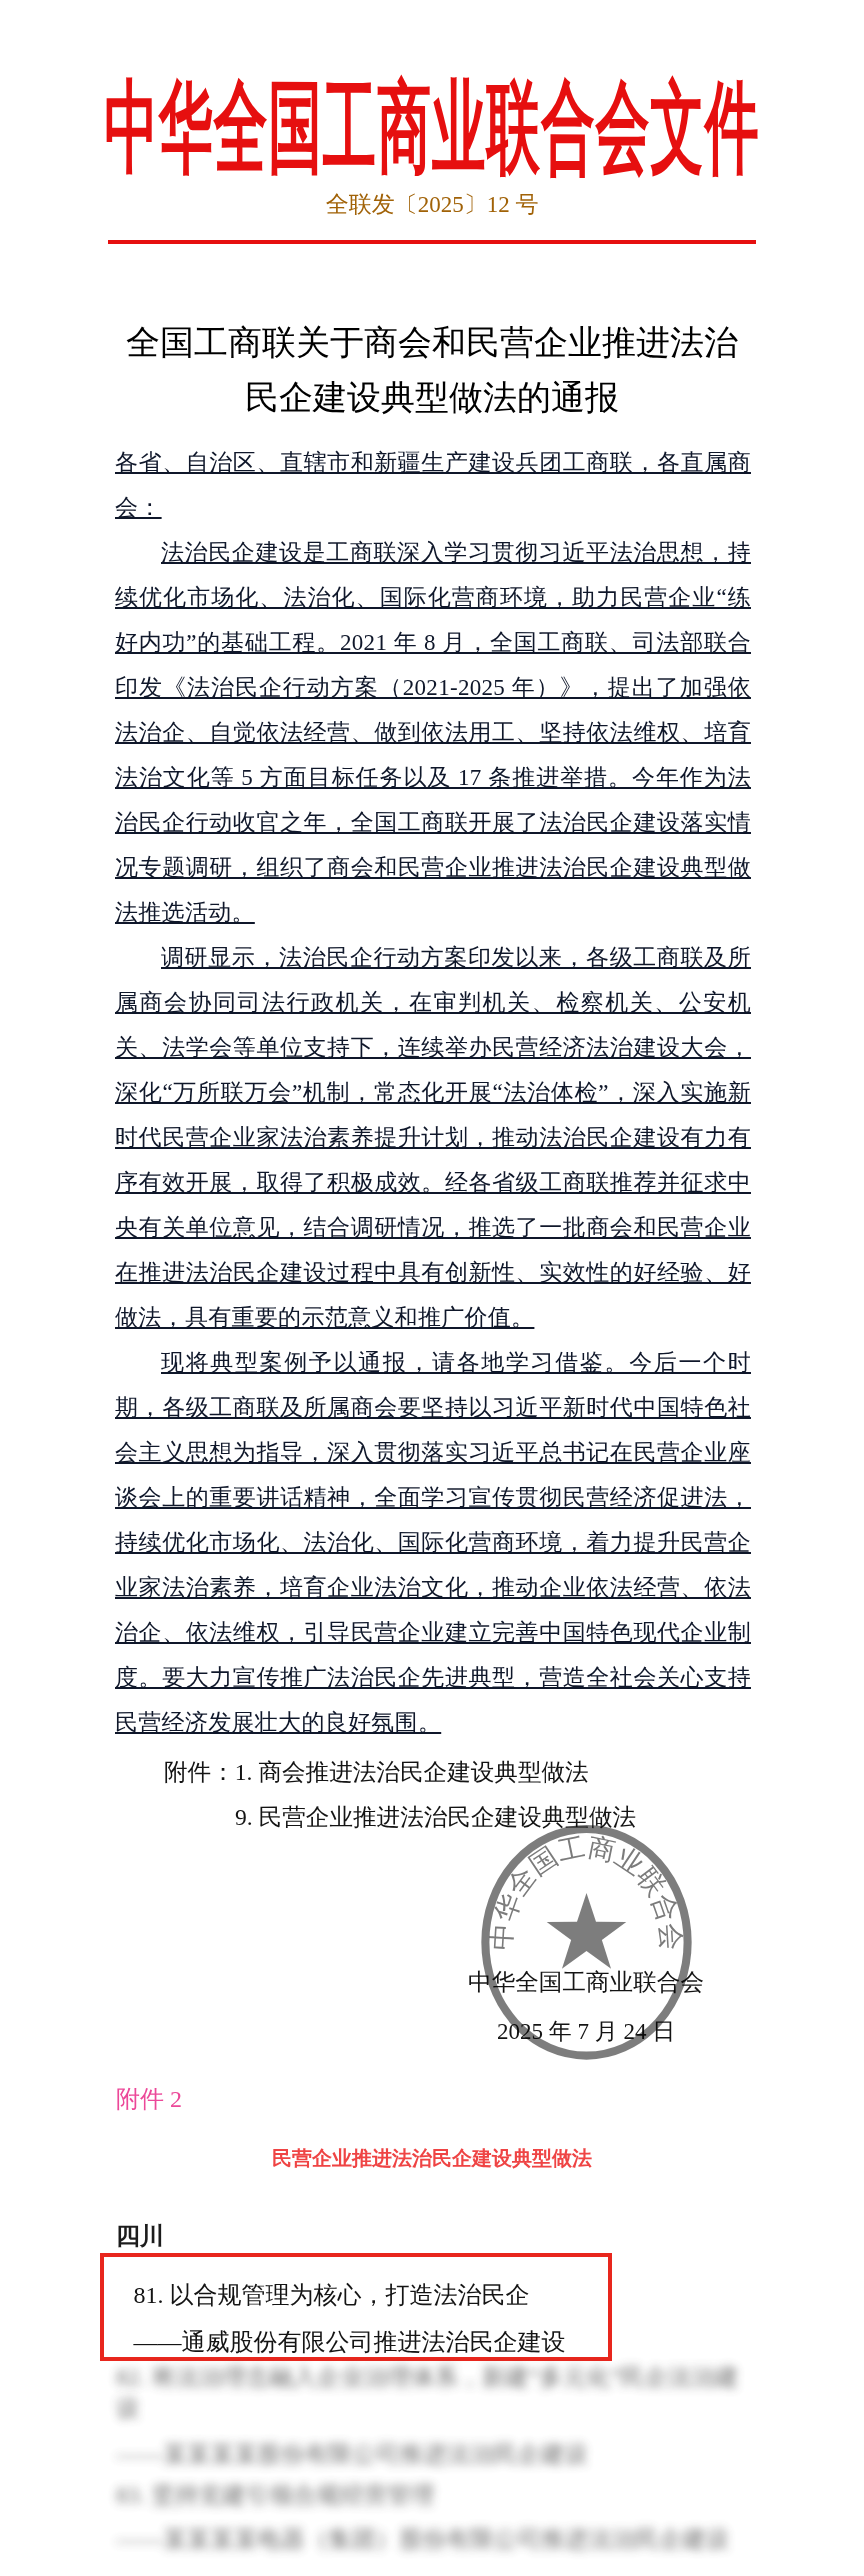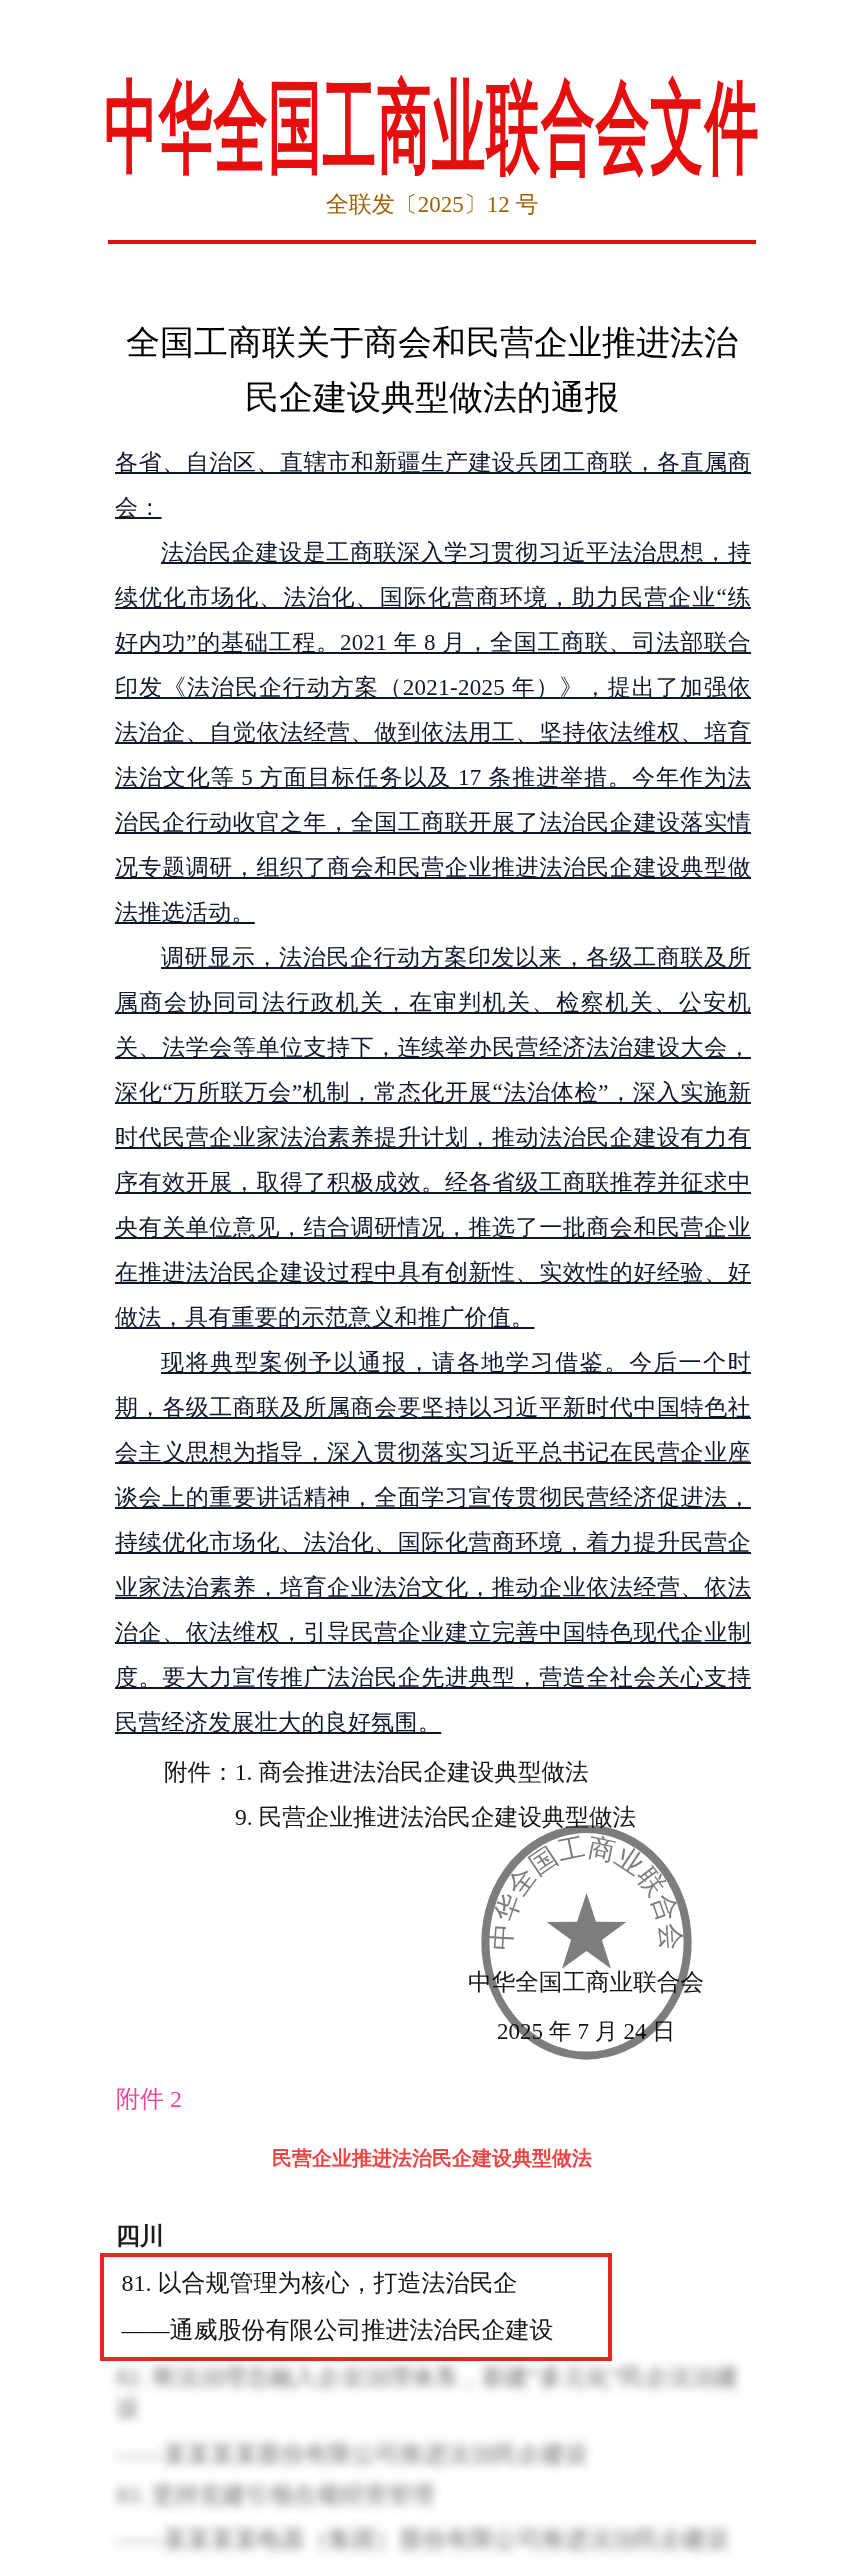--- a/index.html
+++ b/index.html
@@ -43,21 +43,21 @@
   #seal{top:1823px;left:477px;width:219px;height:240px;mix-blend-mode:multiply;opacity:0.92;}
   
   #att2-label{top:2059px;left:116px;font-size:24px;color:#ec4899;margin-top:24px;}
   #att2-title{top:2145px;left:0;width:864px;text-align:center;font-size:20px;font-weight:bold;color:#ef4444;}
   #region-label{top:2220px;left:116px;font-size:24px;font-weight:600;color:#1c1c1c;}
   #highlight-box{
     top:2253px;left:100px;width:512px;height:108px;box-sizing:border-box;
     border:4.7px solid #e8261d;background:#ffffff;
     padding:10.8px 6.8px 0 17.6px;font-size:24px;color:#141414;
   }
-  #highlight-box .hl-line{line-height:30px;margin:0;}
+  #highlight-box .hl-line{line-height:30px;margin:12px;}
   #highlight-box .hl-line + .hl-line{margin-top:17.6px;}
   
   .blurred{
     left:116px;font-size:23.6px;color:#3f3f3f;white-space:nowrap;
     filter:blur(4.7px);opacity:0.8;
   }
   #blur-0{top:2361px;}
   #blur-1{top:2392px;}
   #blur-2{top:2438px;}
   #blur-3{top:2479px;}

